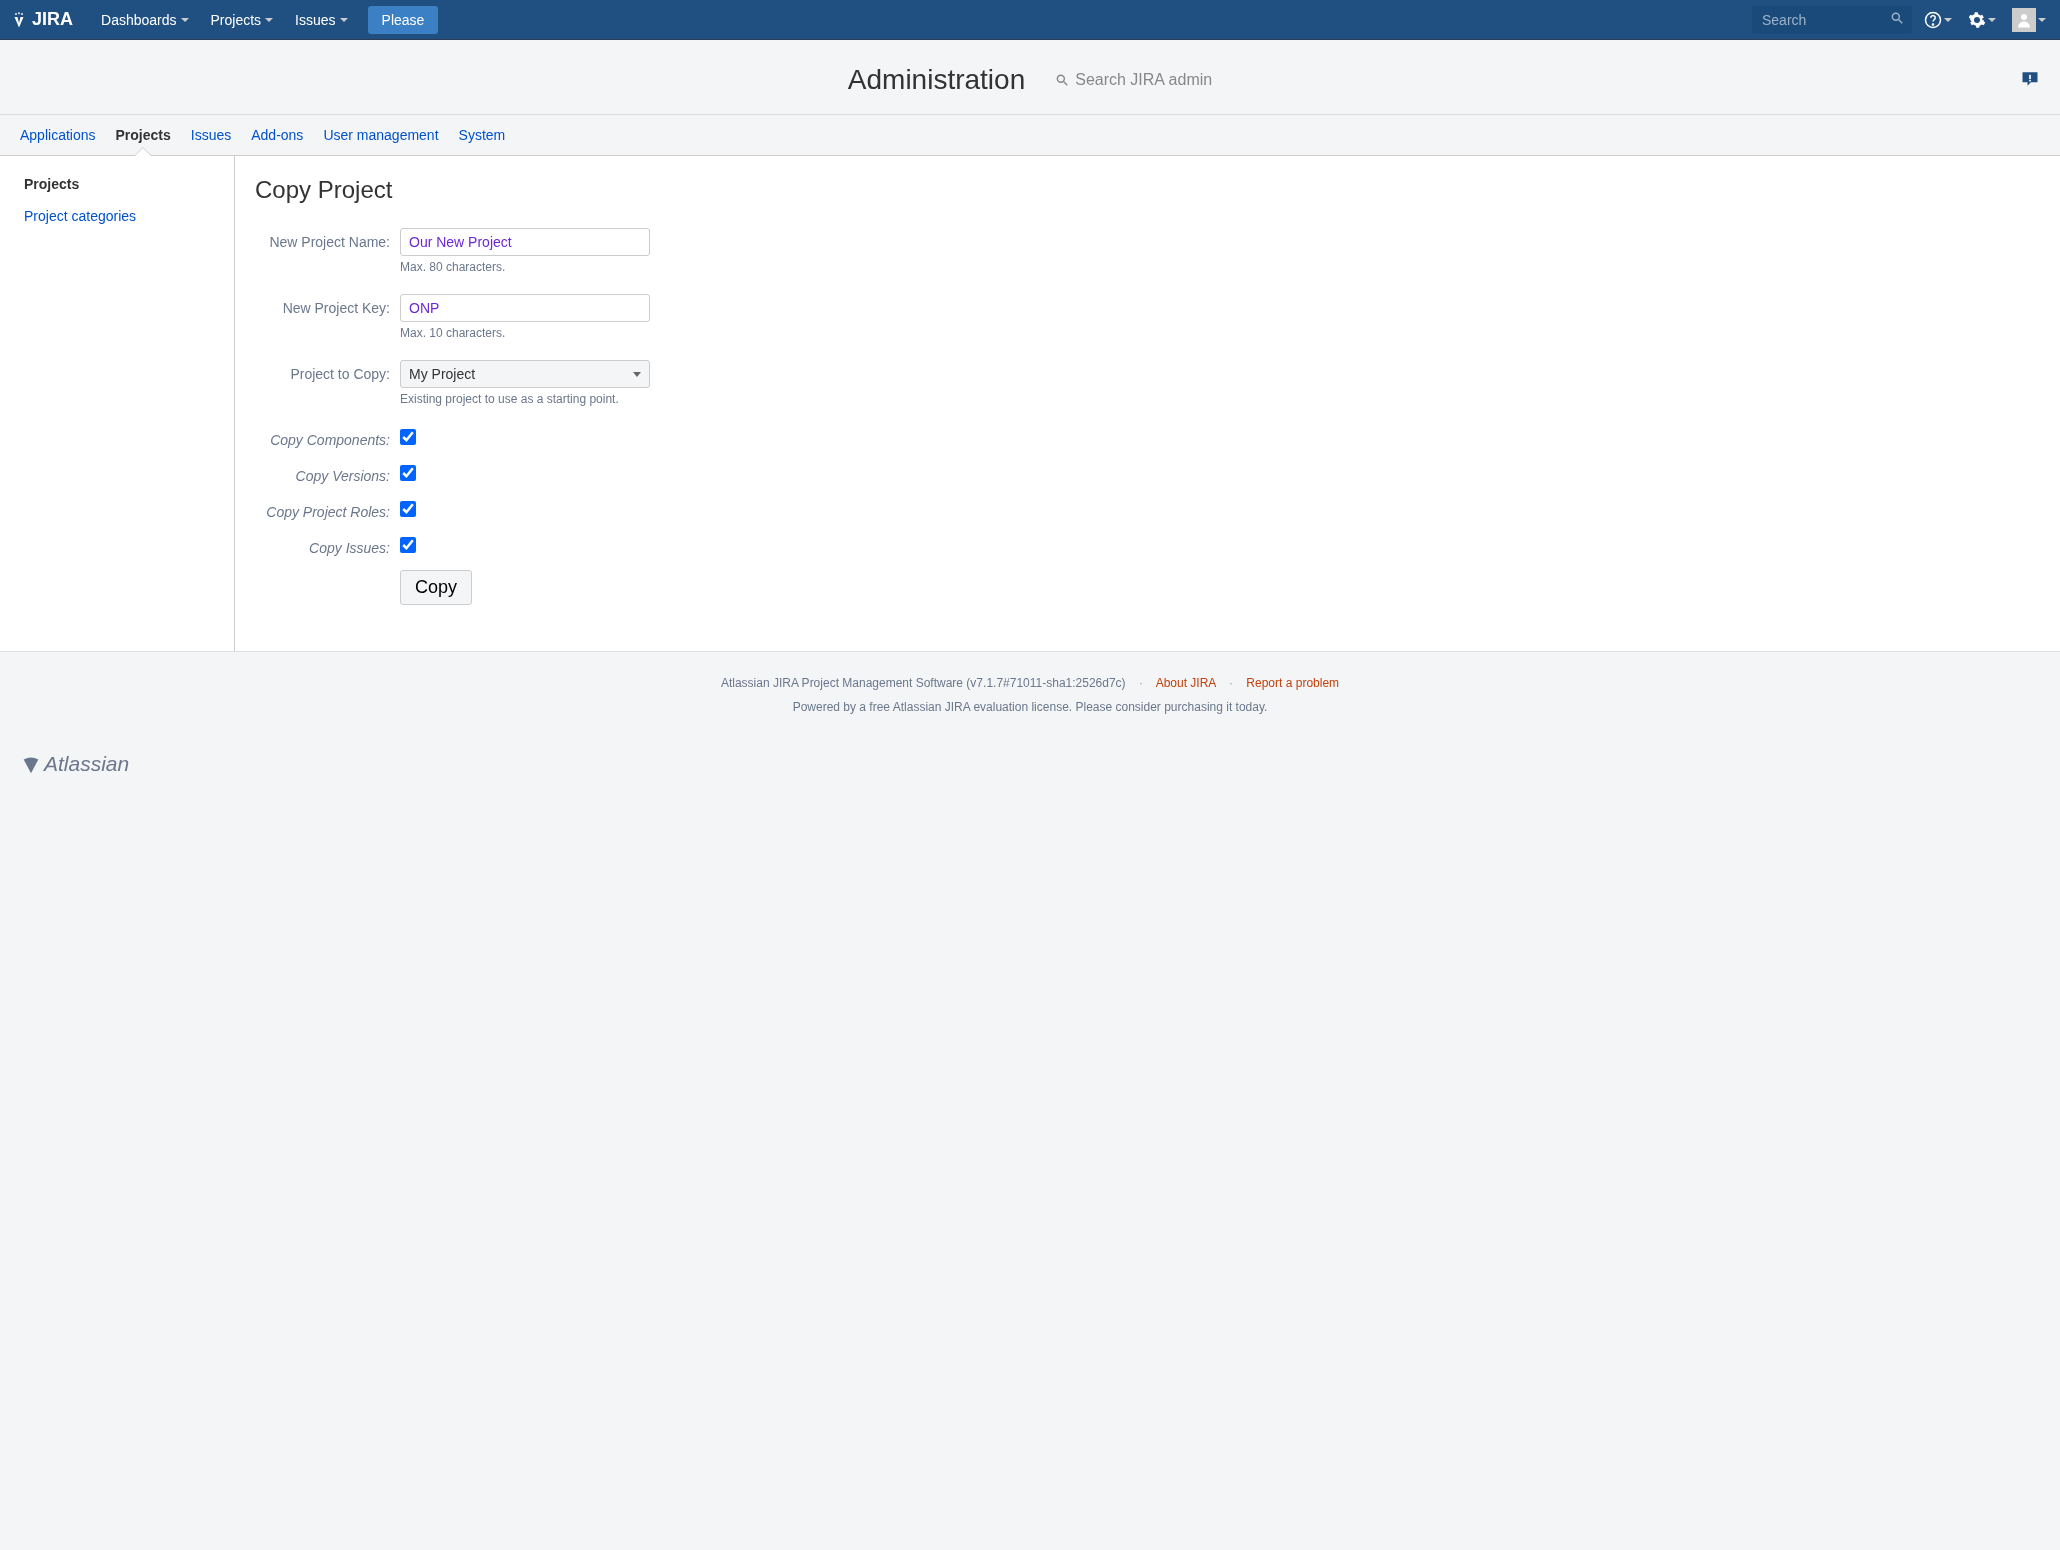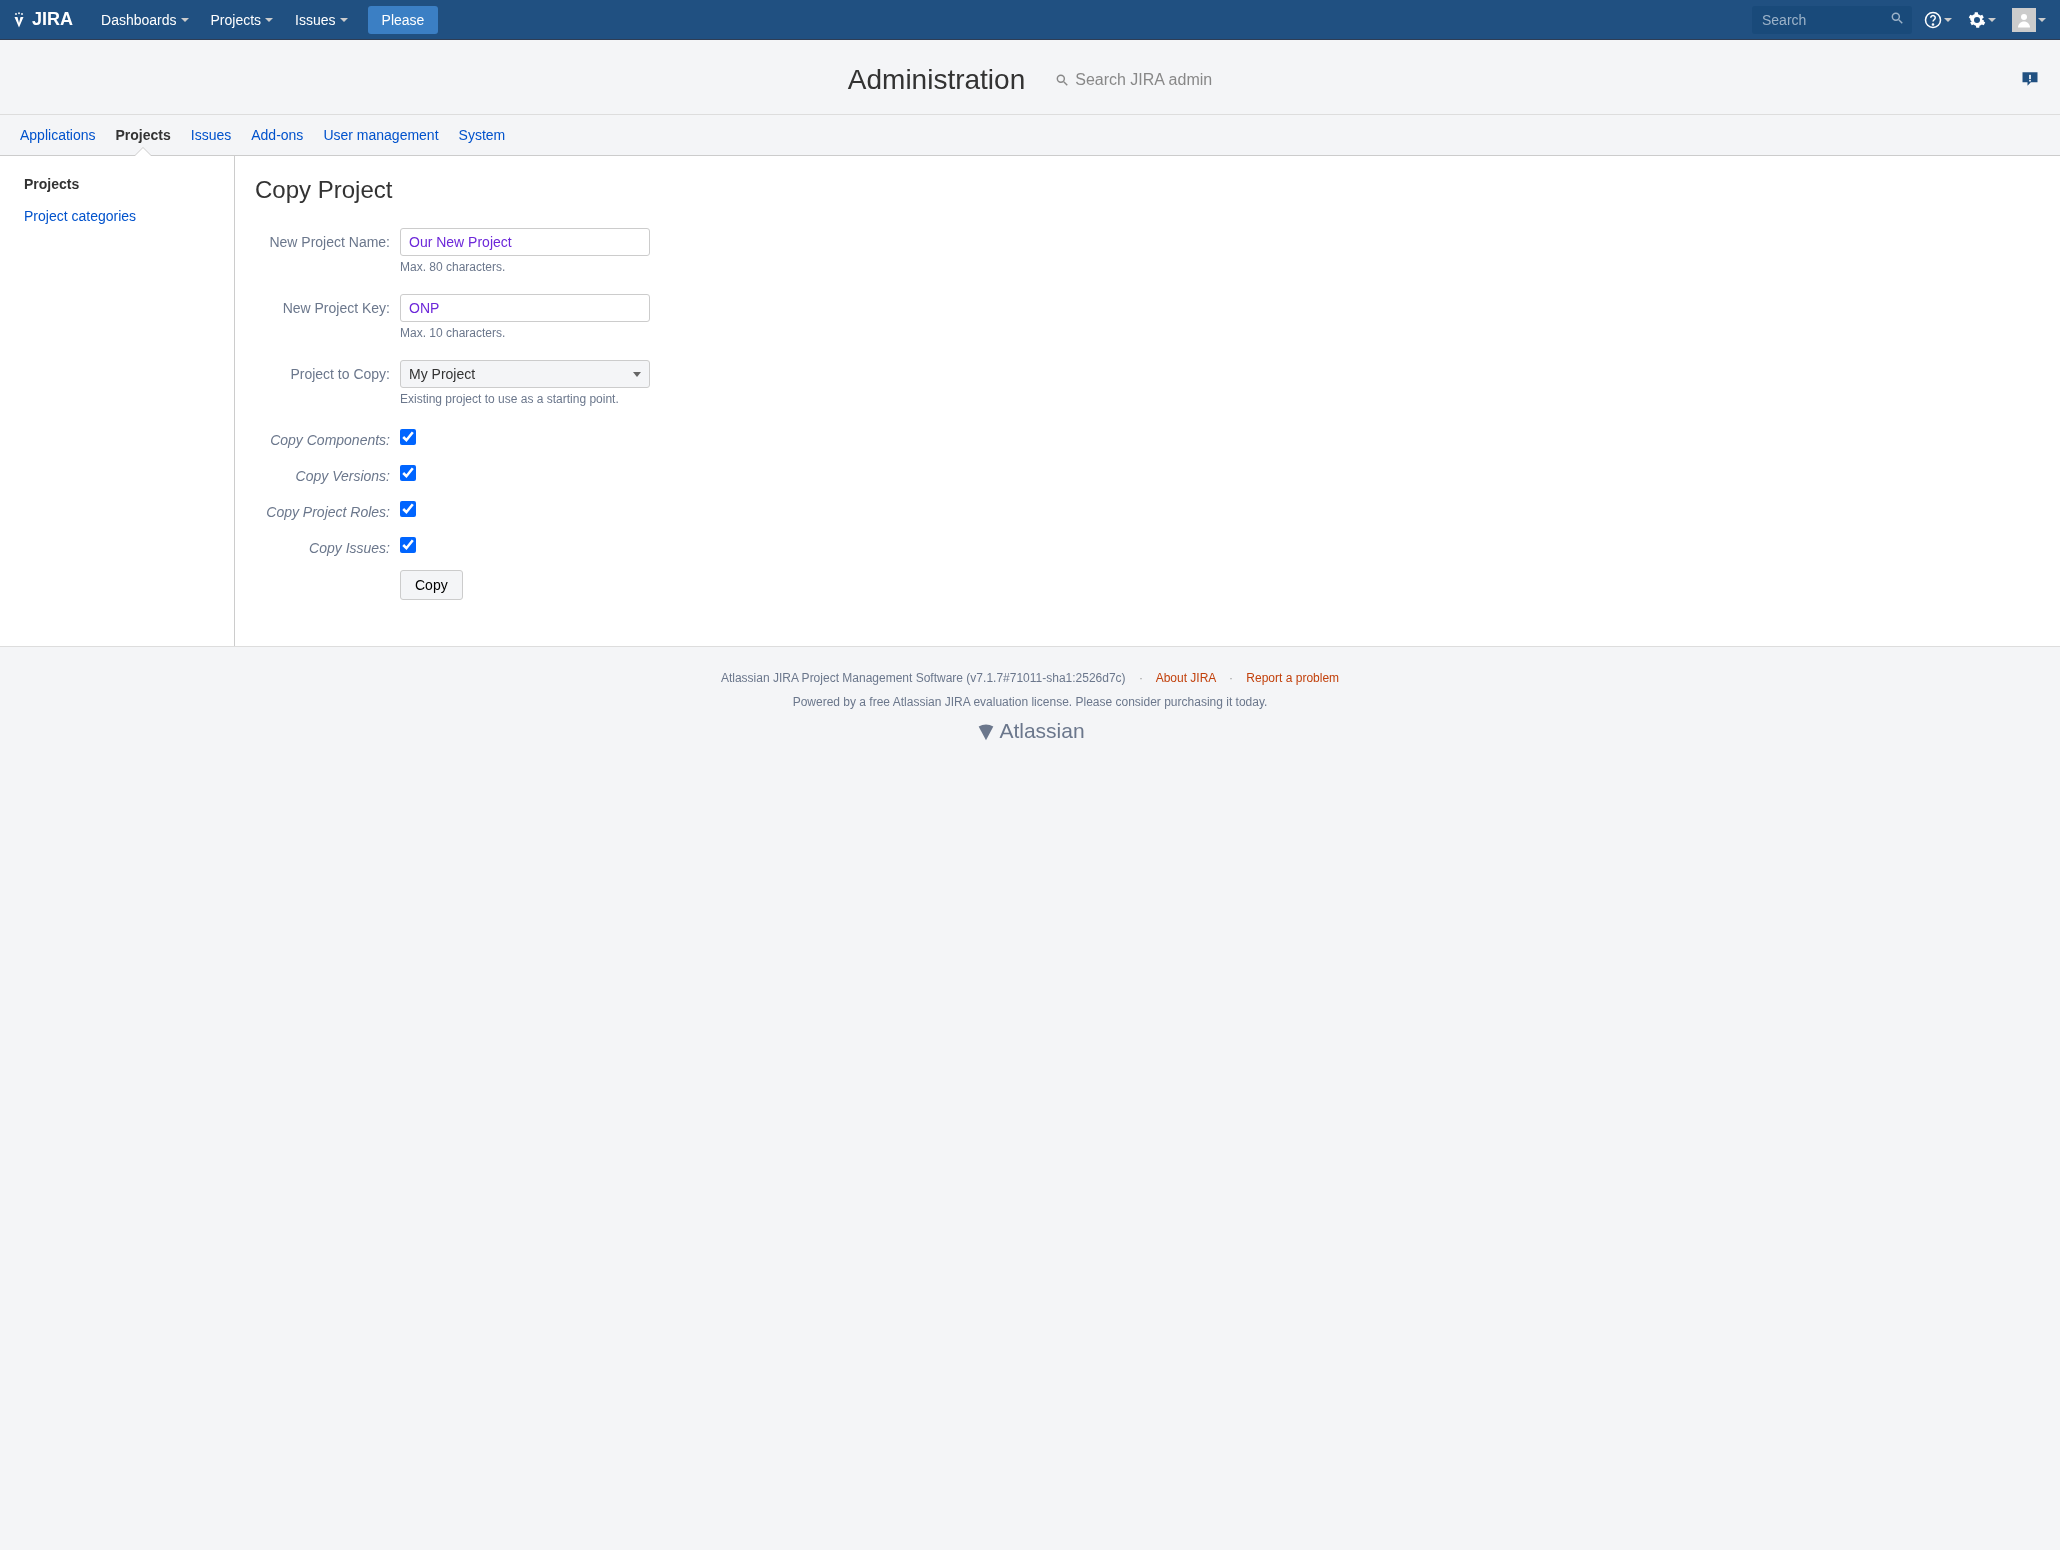--- a/index.html
+++ b/index.html
@@ -253,44 +253,44 @@
   .checkbox-row input[type=checkbox]{
     width:16px;height:16px;
     accent-color:#0065ff;
   }
   .submit-btn {
     padding: 6px 14px;
     border: 1px solid #ccc;
     background: #f4f5f7;
     border-radius: 3px;
     cursor: pointer;
-    font-size:14px;
+    font-size:18px;
   }
 
   
   .footer {
     border-top: 1px solid #ddd;
     background: #f4f5f7;
     text-align: center;
     padding: 24px 20px 40px;
     color: #6b778c;
     font-size: 12px;
   }
   .footer .line1 { margin-bottom: 10px; }
   .footer .line1 span.sep { margin: 0 10px; color:#999;}
   .footer a { color: #c2410c; text-decoration:none;margin-top:32px;}
   .atl-logo {
-    margin-top: 10px;
+    margin-top: 38px;
     color: #6b778c;
     font-size: 21px;
     font-weight: 500;
     display:flex;
-    justify-content:center;
     align-items:center;
     gap:2px;
+    font-style:italic;
   }
 </style>
 </head>
 <body>
 
 <div class="topnav">
   <div class="jira-logo">
     <svg width="18" height="18" viewBox="0 0 24 24" fill="#fff">
         <circle cx="8" cy="4" r="1.2"></circle>
         <circle cx="12" cy="3" r="1.2"></circle>

